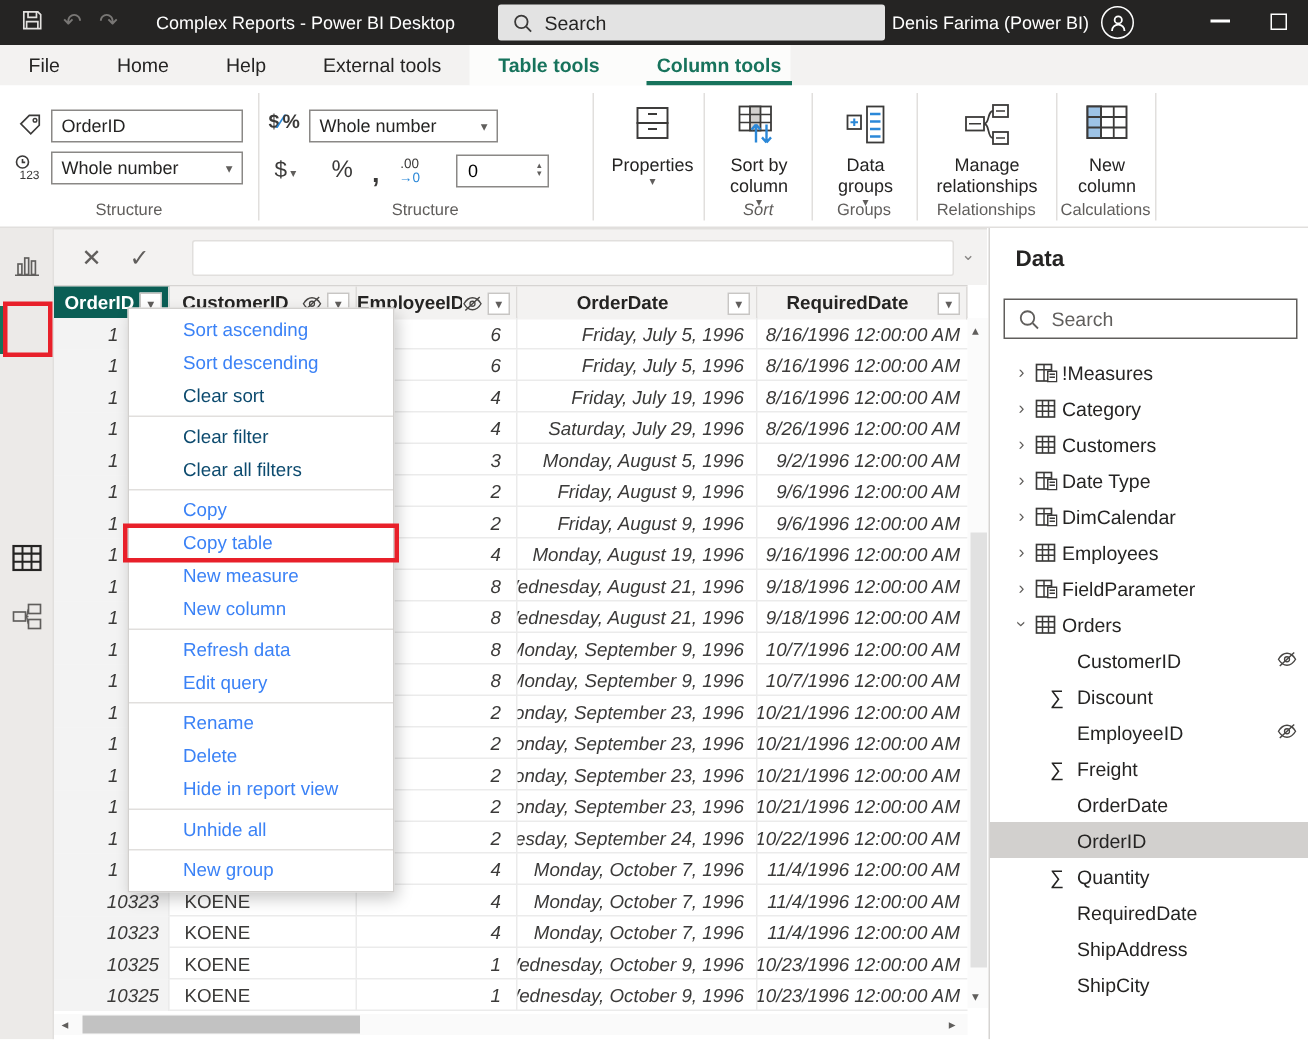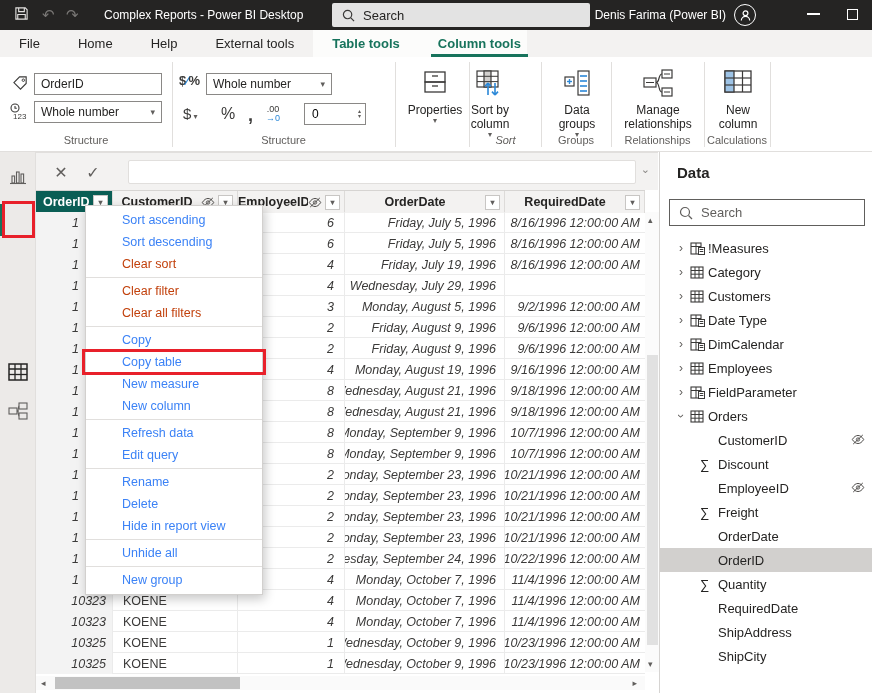--- a/index.html
+++ b/index.html
@@ -84,21 +84,21 @@
   .vthumb{position:absolute;left:647px;top:355px;width:11px;height:290px;background:#e1e1e1;}
   .sarrow{position:absolute;color:#605e5c;font-size:9px;line-height:10px;}
   .hscroll{position:absolute;left:36px;top:676px;width:609px;height:14px;background:#fafafa;}
   .hthumb{position:absolute;left:55px;top:677px;width:185px;height:12px;background:#c2c2c2;}
 
   
   .menu{position:absolute;left:85px;top:205px;width:178px;background:#fff;border:1px solid #d2d0ce;
         box-shadow:2px 4px 10px rgba(0,0,0,.22);padding:3px 0;z-index:20;}
   .mi{position:relative;height:22px;line-height:22px;padding-left:36px;font-size:12.5px;color:#3b82f6;
       white-space:nowrap;cursor:default;}
-  .mi.disabled{color:#c2410c;}
+  .mi.disabled{color:#0c4a6e;}
   .mi.flagged::after{content:"";position:absolute;left:-4px;right:-4px;top:-2px;bottom:-2px;
                      border:3px solid #E8202A;pointer-events:none;}
   .msep{height:1px;background:#e1dfdd;margin:2px 0;}
 
   
   .dpanel{position:absolute;left:659px;top:152px;width:213px;height:541px;background:#fff;border-left:1px solid #d6d4d2;}
   .dp-title{position:absolute;left:17px;top:12px;font-size:15px;font-weight:bold;color:#252423;}
   .dp-search{position:absolute;left:9px;top:47px;width:196px;height:27px;border:1px solid #605e5c;background:#fff;
              display:flex;align-items:center;padding-left:9px;gap:8px;font-size:13px;color:#605e5c;}
   #tree{position:absolute;left:0;top:84px;width:213px;}
@@ -226,21 +226,21 @@
         <div class="bigbtn" style="left: 402px; width: 66px;">
           <div class="ic"><svg width="26" height="28" viewBox="0 0 26 28">
               <rect x="3" y="3" width="20" height="10" fill="none" stroke="#3b3a39" stroke-width="1.3"></rect>
               <rect x="3" y="13" width="20" height="10" fill="none" stroke="#3b3a39" stroke-width="1.3"></rect>
               <line x1="10" y1="7" x2="16" y2="7" stroke="#3b3a39" stroke-width="1.3"></line>
               <line x1="10" y1="17" x2="16" y2="17" stroke="#3b3a39" stroke-width="1.3"></line>
             </svg></div>
           <div class="lbl">Properties</div>
           <div class="chev">▾</div>
         </div>
-        <div class="bigbtn" style="left: 456px; width: 68px;">
+        <div class="bigbtn" style="left: 472px; width: 68px;">
           <div class="ic"><svg width="30" height="28" viewBox="0 0 30 28">
               <rect x="2" y="2" width="21" height="16" fill="none" stroke="#3b3a39" stroke-width="1.2"></rect>
               <rect x="9" y="2" width="7" height="16" fill="#d2d0ce" stroke="#3b3a39" stroke-width="1.2"></rect>
               <line x1="2" y1="7.3" x2="23" y2="7.3" stroke="#3b3a39"></line>
               <line x1="2" y1="12.6" x2="23" y2="12.6" stroke="#3b3a39"></line>
               <path d="M13 26 V14 M13 14 l-3 3.4 M13 14 l3 3.4" fill="none" stroke="#2b88d8" stroke-width="1.6"></path>
               <path d="M20 14 V26 M20 26 l-3 -3.4 M20 26 l3 -3.4" fill="none" stroke="#2b88d8" stroke-width="1.6"></path>
             </svg></div>
           <div class="lbl">Sort by
 column</div>
@@ -387,21 +387,22 @@
           <div class="gc c0 part">1</div>
           <div class="gc c1"></div>
           <div class="gc c2">4</div>
           <div class="gc c3">Friday, July 19, 1996</div>
           <div class="gc c4">8/16/1996 12:00:00 AM</div>
         </div>
         <div class="grow">
           <div class="gc c0 part">1</div>
           <div class="gc c1"></div>
           <div class="gc c2">4</div>
-          <div class="gc c3">Wednesday, July 29, 1996</div>
+          <div class="gc c3">Saturday, July 29, 1996</div>
+          <div class="gc c4">8/26/1996 12:00:00 AM</div>
         </div>
         <div class="grow">
           <div class="gc c0 part">1</div>
           <div class="gc c1"></div>
           <div class="gc c2">3</div>
           <div class="gc c3">Monday, August 5, 1996</div>
           <div class="gc c4">9/2/1996 12:00:00 AM</div>
         </div>
         <div class="grow">
           <div class="gc c0 part">1</div>

